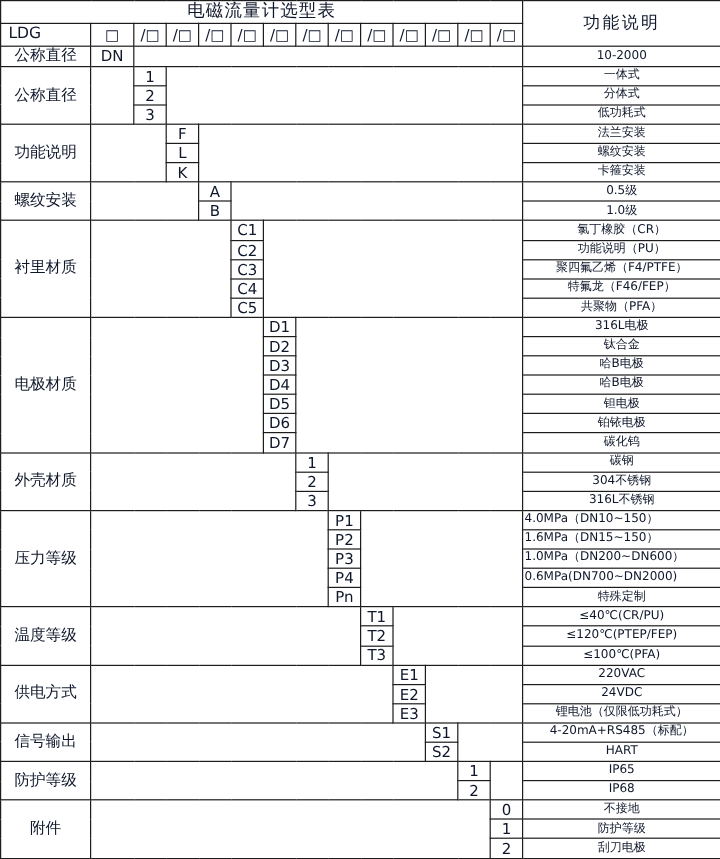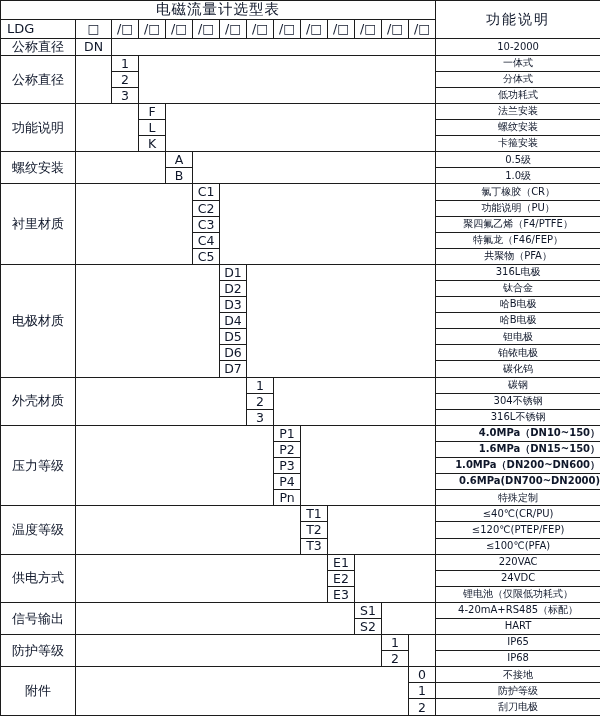--- a/index.html
+++ b/index.html
@@ -9,21 +9,21 @@
   td{border:1px solid #1c1c1c;padding:0;text-align:center;vertical-align:middle;
      font-size:12.5px;white-space:nowrap;overflow:hidden;line-height:1.05;background:#ffffff;}
   tr.hdr{height:19px;}
   .title{font-size:14.5px;letter-spacing:1px;}
   .fn-header{font-size:14px;letter-spacing:2px;}
   .model-label{text-align:left;padding-left:6px;font-size:13px;}
   .box{font-size:12.5px;}
   .cat{font-size:13px;}
   .code{font-size:12.5px;}
   .desc{font-size:10px;}
-  .desc.left{text-align:right;padding-left:1px;font-weight:bold;}
+  .desc.left{text-align:left;padding-left:1px;}
 </style>
 </head>
 <body>
 
 <div class="page">
   <table id="sel-table">
     <colgroup>
       <col style="width:75px">
       <col style="width:36px">
       <col style="width:27px">

